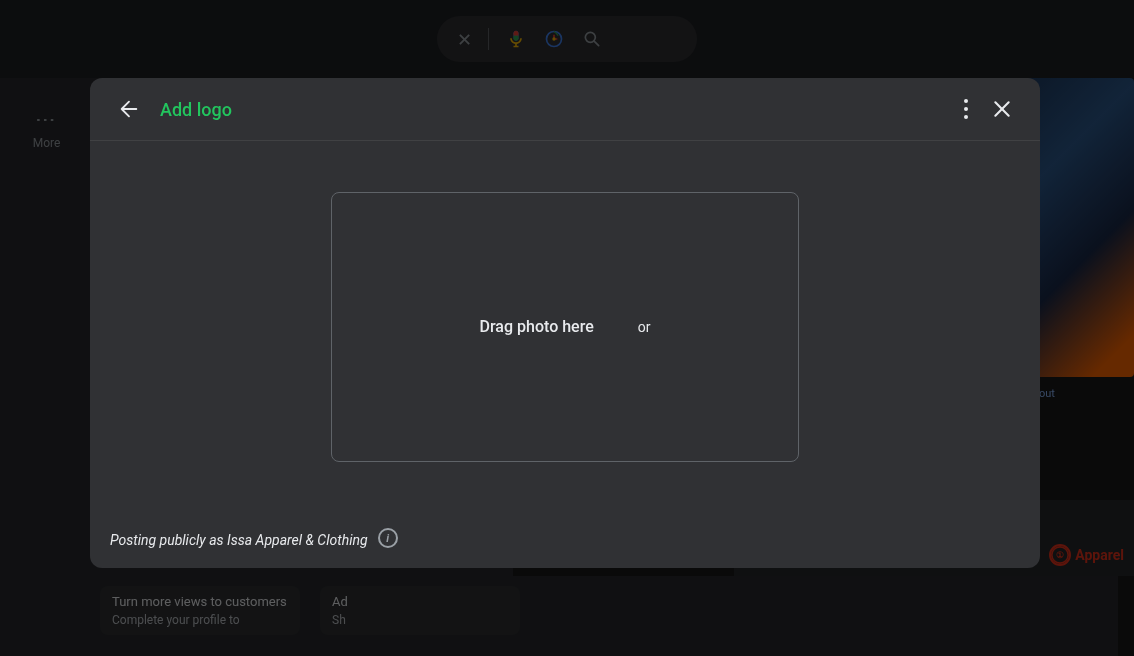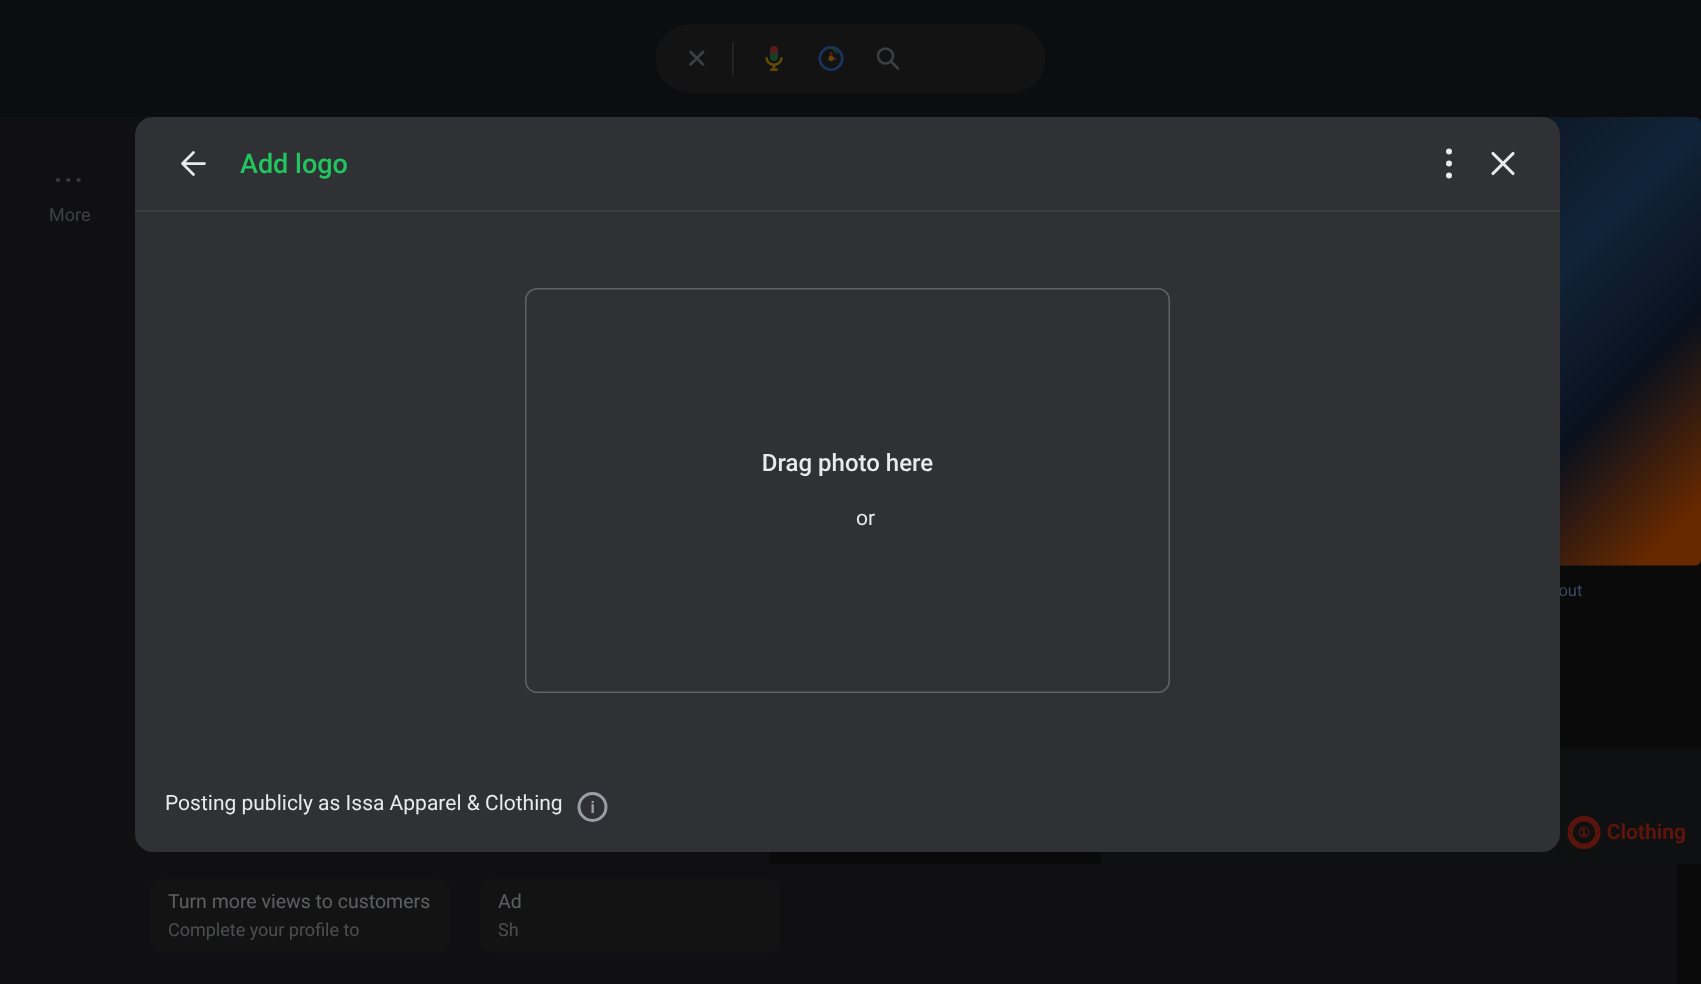--- a/index.html
+++ b/index.html
@@ -320,24 +320,24 @@
       display: flex;
       flex-direction: column;
       align-items: center;
       justify-content: center;
       padding: 30px 20px;
     }
 
     .drop-zone {
       border: 1.5px solid #5f6368;
       border-radius: 8px;
-      width: 430px;
+      width: 468px;
       height: 270px;
       display: flex;
-      flex-direction: column;
+      flex-direction: row;
       align-items: center;
       justify-content: center;
       gap: 20px;
       background: transparent;
     }
 
     .drop-text {
       color: #e8eaed;
       font-size: 16px;
       font-weight: 500;
@@ -364,22 +364,23 @@
 
     .camera-icon-svg {
       width: 22px;
       height: 22px;
     }
 
     
     .modal-footer {
       padding: 16px 20px 20px;
       display: flex;
-      align-items: flex-start;
+      align-items: flex-end;
       gap: 10px;
+      font-style: italic;
     }
 
     .posting-text {
       color: #e8eaed;
       font-size: 14px;
     }
 
     .info-icon {
       width: 20px;
       height: 20px;
@@ -545,21 +546,21 @@
   </div>
 </div>
 
 <div class="onelocal">
   <div class="onelocal-icon">
     <svg width="22" height="22" viewBox="0 0 22 22">
       <circle cx="11" cy="11" r="10" fill="none" stroke="#e8341c" stroke-width="2"></circle>
       <text x="11" y="15" text-anchor="middle" fill="#e8341c" font-size="11" font-weight="bold">①</text>
     </svg>
   </div>
-  <span>Clothing</span>
+  <span>Apparel</span>
 </div>
 
 <div class="overlay"></div>
 
 <div class="modal">
 
   <div class="modal-header">
     <button class="modal-back-btn">
       <svg width="22" height="22" viewBox="0 0 24 24" fill="none">
         <path d="M20 12H4M4 12l8-8M4 12l8 8" stroke="#e8eaed" stroke-width="2" stroke-linecap="round" stroke-linejoin="round"></path>

